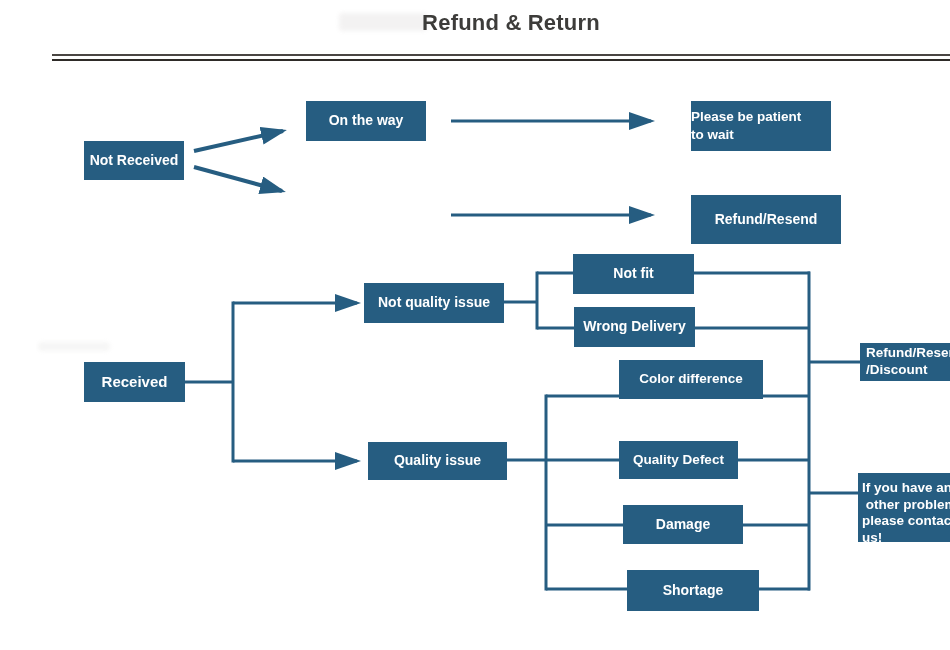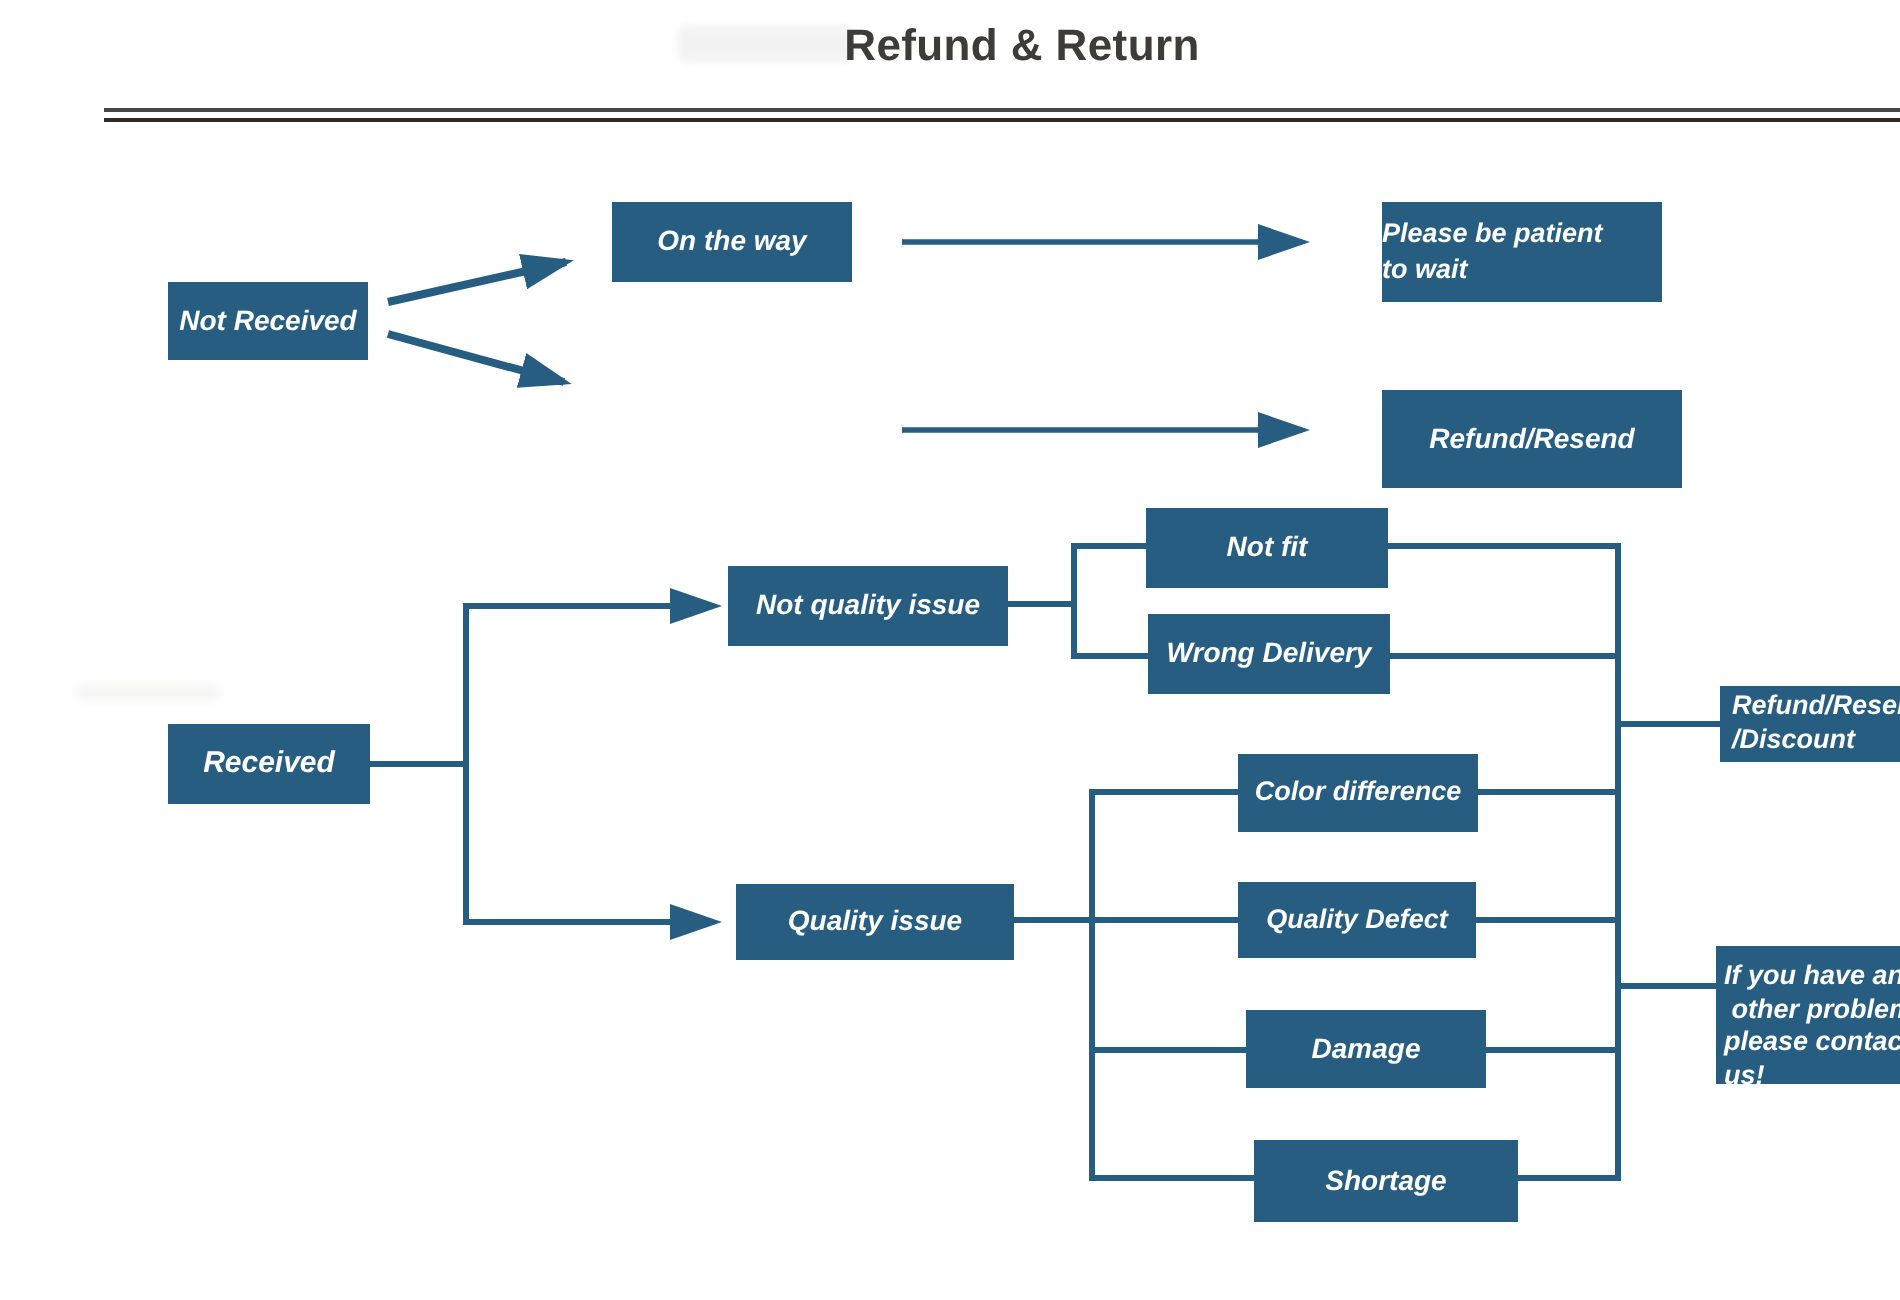--- a/index.html
+++ b/index.html
@@ -26,21 +26,21 @@
   .e{stroke:var(--node);stroke-width:3;fill:none;}
   .e.thin{stroke-width:2.8;}
   .e.thick{stroke-width:4;}
   .arr{marker-end:url(#ah);}
   #ah path{fill:var(--node);}
   .node{
     position:absolute;box-sizing:border-box;
     background:var(--node);color:var(--node-text);
     font-weight:700;font-size:14px;line-height:1.25;
     display:flex;align-items:center;justify-content:center;
-    text-align:center;white-space:pre-wrap;font-style:italic;
+    text-align:center;white-space:pre-wrap;
   }
   .node.alignleft{justify-content:flex-start;text-align:left;}
   .fs13{font-size:13.5px;}
   .fs15{font-size:15px;}
   .artifact{position:absolute;border-radius:4px;pointer-events:none;}
   .a1{left:303px;top:13px;width:88px;height:18px;background:#eae8e8;opacity:.55;filter:blur(2px);}
   .a2{left:2px;top:342px;width:72px;height:9px;background:#ededec;opacity:.5;filter:blur(2px);}
 </style>
 </head>
 <body>
@@ -109,21 +109,21 @@
   <div class="node fs15" style="left:48px;top:362px;width:101px;height:40px">Received</div>
 
   <div class="node" style="left:328px;top:283px;width:140px;height:40px">Not quality issue</div>
 
   <div class="node" style="left:332px;top:442px;width:139px;height:38px">Quality issue</div>
 
   <div class="node" style="left:537px;top:254px;width:121px;height:40px">Not fit</div>
 
   <div class="node" style="left:538px;top:307px;width:121px;height:40px">Wrong Delivery</div>
 
-  <div class="node fs13" style="left:583px;top:377px;width:120px;height:39px">Color difference</div>
+  <div class="node fs13" style="left:583px;top:360px;width:144px;height:39px">Color difference</div>
 
   <div class="node fs13" style="left:583px;top:441px;width:119px;height:38px">Quality Defect</div>
 
   <div class="node" style="left:587px;top:505px;width:120px;height:39px">Damage</div>
 
   <div class="node" style="left:591px;top:570px;width:132px;height:41px">Shortage</div>
 
   <div class="node alignleft fs13" style="left:824px;top:343px;width:121px;height:38px;padding-left:6px;line-height:17px;align-items:flex-start;padding-top:1px">Refund/Resend
 /Discount</div>
 

